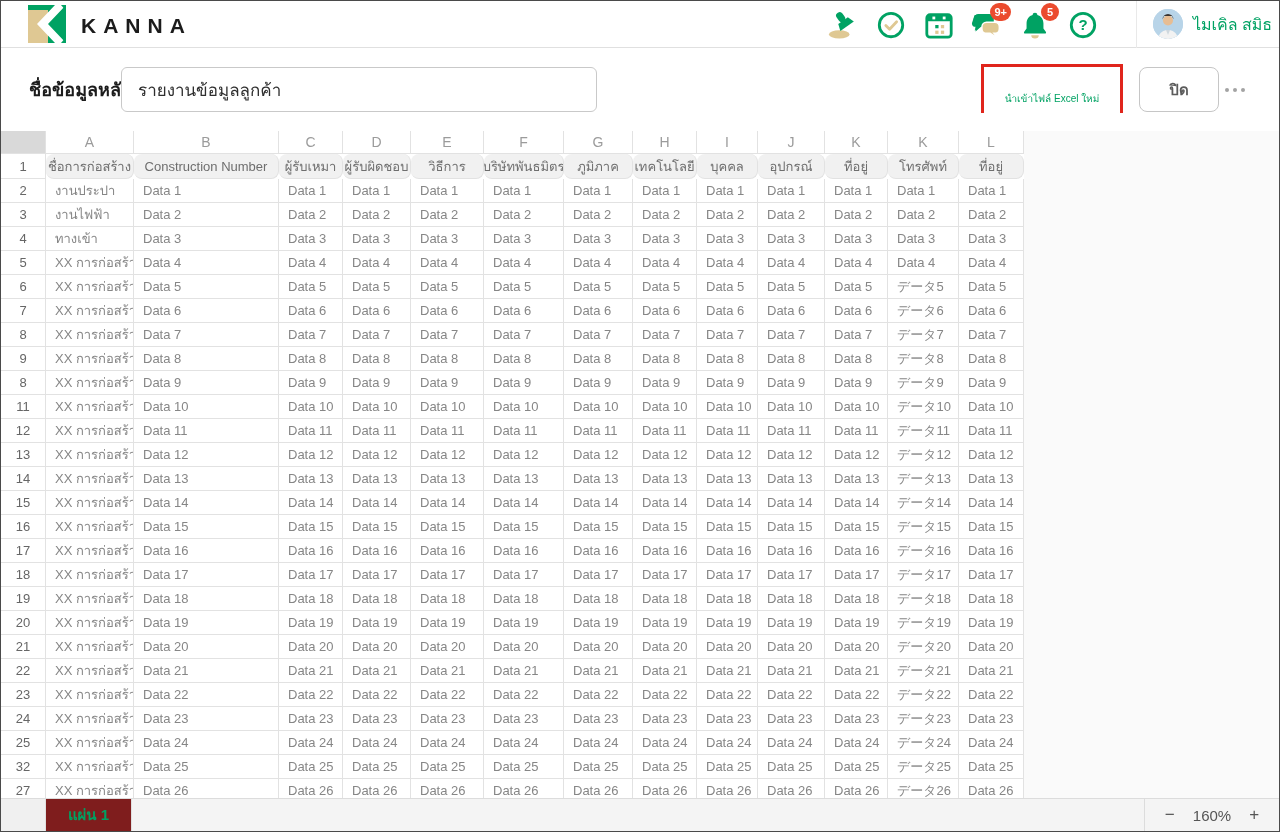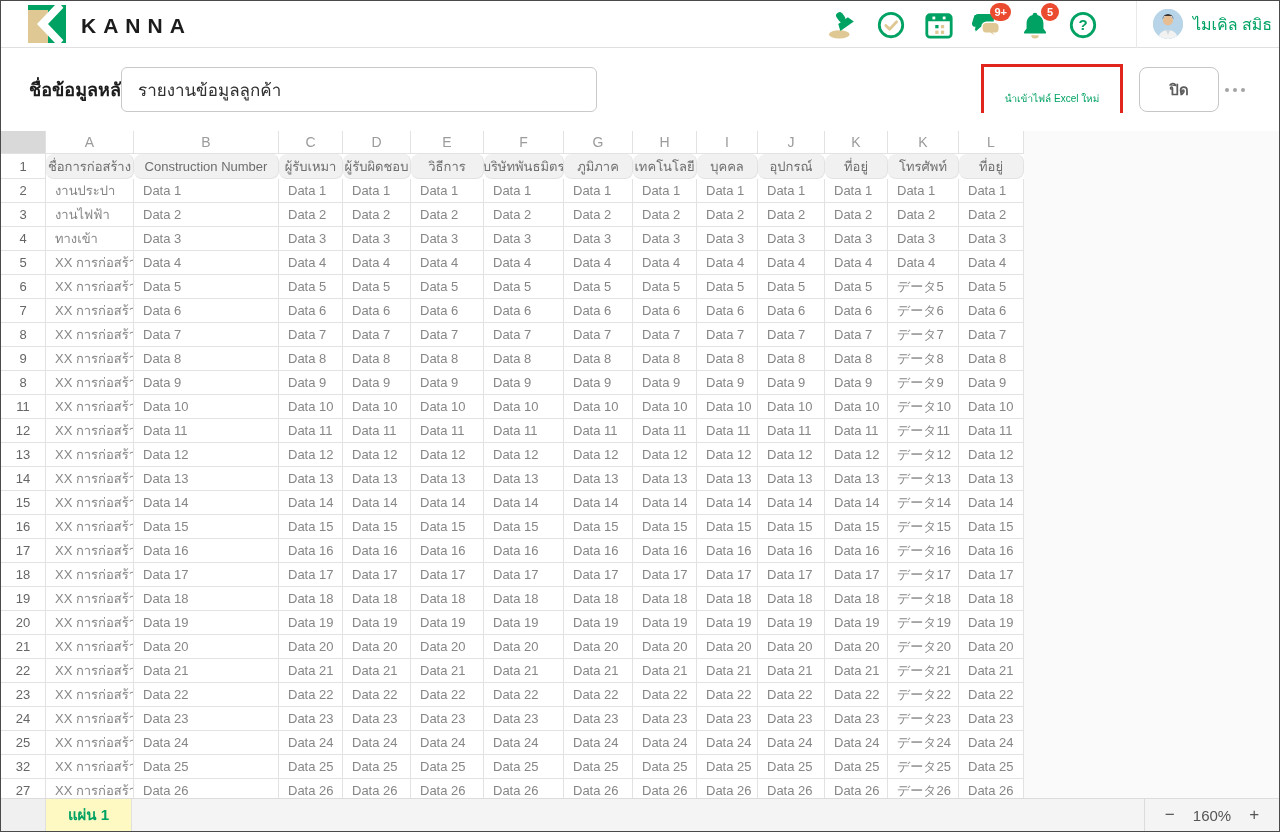--- a/index.html
+++ b/index.html
@@ -39,21 +39,21 @@
   .cell{display:flex;align-items:center;border-right:1px solid #e2e2e2;border-bottom:1px solid #e2e2e2;
         font-size:13px;overflow:hidden;white-space:nowrap;background:#fff;cursor:cell;}
   .corner{background:#d9d9d9;cursor:default;}
   .colletter{justify-content:center;color:#9b9b9b;font-size:14px;}
   .rownum{justify-content:center;color:#666;}
   .hdrcell{justify-content:center;background:#f1f1f1;color:#6e6e6e;padding:0 4px;border-radius:8px;}
   .datacell{padding-left:9px;color:#868686;}
   
   .bottombar{position:absolute;left:0;right:0;bottom:0;height:33px;background:#f4f4f4;border-top:1px solid #dcdcdc;}
   .tab-stub{position:absolute;left:0;top:0;bottom:0;width:45px;background:#f0f0f0;border-right:1px solid #e0e0e0;}
-  .sheet-tab{position:absolute;left:45px;top:0;bottom:0;width:86px;background:#fef9c3;border-right:1px solid #e0e0e0;
+  .sheet-tab{position:absolute;left:45px;top:0;bottom:0;width:86px;background:#7f1d1d;border-right:1px solid #e0e0e0;
              display:flex;align-items:center;justify-content:center;color:#00A263;font-weight:bold;font-size:15px;cursor:pointer;}
   .zoom-ctrl{position:absolute;right:0;top:0;bottom:0;width:135px;border-left:1px solid #dcdcdc;
              display:flex;align-items:center;justify-content:center;gap:14px;color:#555;}
   .zoom-btn{border:none;background:transparent;font-size:17px;color:#555;cursor:pointer;width:18px;font-family:inherit;}
   .zoom-level{font-size:15px;}
 </style>
 </head>
 <body>
 
 <div class="screen">

